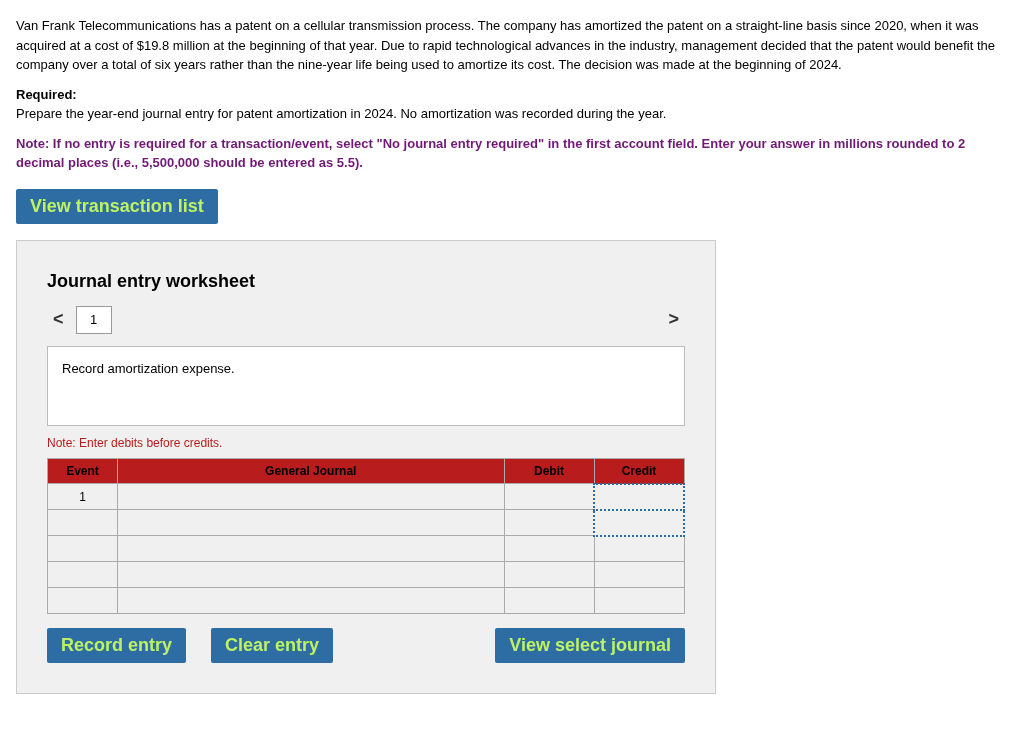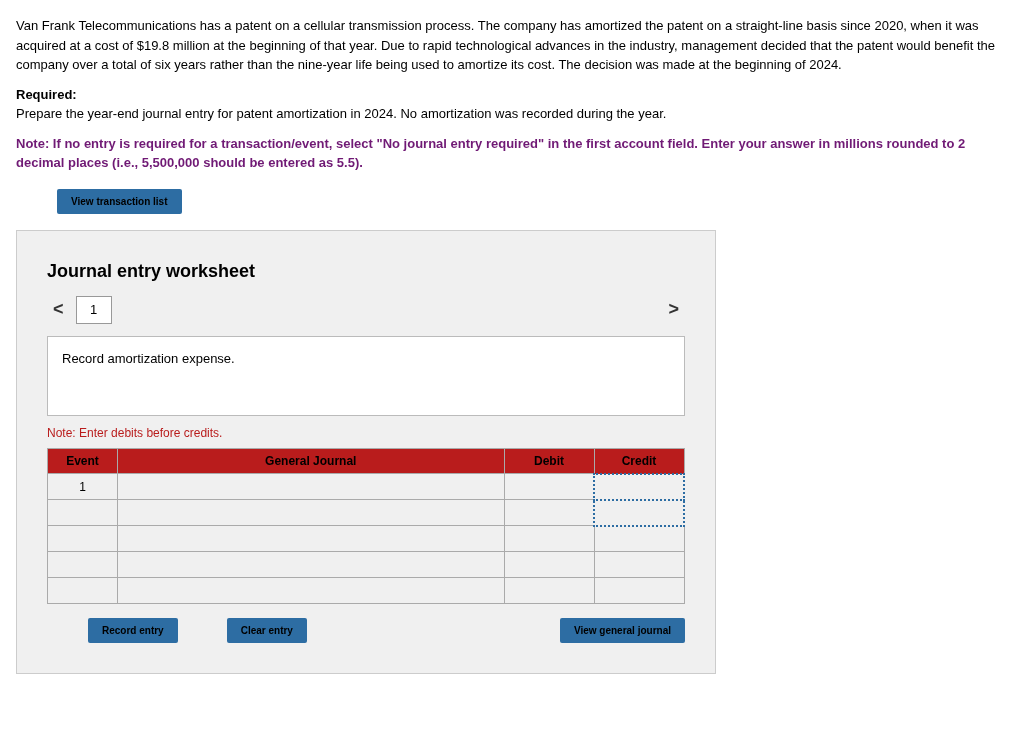--- a/index.html
+++ b/index.html
@@ -24,27 +24,26 @@
       color: #701a75;
       font-weight: bold;
       margin: 10px 0 16px 0;
       line-height: 1.5;
       max-width: 980px;
     }
     .btn {
       display: inline-block;
       padding: 7px 14px;
       background: #2d6da3;
-      color: #000000;
+      color: #bef264;
       border: none;
       cursor: pointer;
-      font-size: 10px;
+      font-size: 18px;
       font-weight: bold;
       border-radius: 2px;
-      margin-left: 41px;
     }
     .view-transaction-btn {
       margin-bottom: 16px;
     }
     .worksheet-container {
       background: #f0f0f0;
       border: 1px solid #ccc;
       padding: 30px;
       max-width: 700px;
     }
@@ -126,21 +125,21 @@
       height: 100%;
       border: none;
       outline: none;
       padding: 2px 4px;
       font-size: 12px;
       background: transparent;
     }
     .bottom-buttons {
       display: flex;
       align-items: center;
-      gap: 8px;
+      gap: 25px;
     }
     .spacer-flex { flex: 1; }
   </style>
 </head>
 <body>
 
 
 
 
 <div class="intro-text">
@@ -224,17 +223,17 @@
           <td><input type="text" style=""></td>
           <td><input type="text" style="width: 100%; height: 100%; border: none; outline: none; padding: 2px 4px; font-size: 12px; background: transparent;"></td>
         </tr>
       </tbody>
   </table>
 
   <div class="bottom-buttons">
     <button class="btn">Record entry</button>
     <button class="btn">Clear entry</button>
     <div class="spacer-flex"></div>
-    <button class="btn">View general journal</button>
+    <button class="btn">View select journal</button>
   </div>
 </div>
 
 
 
 </body></html>

